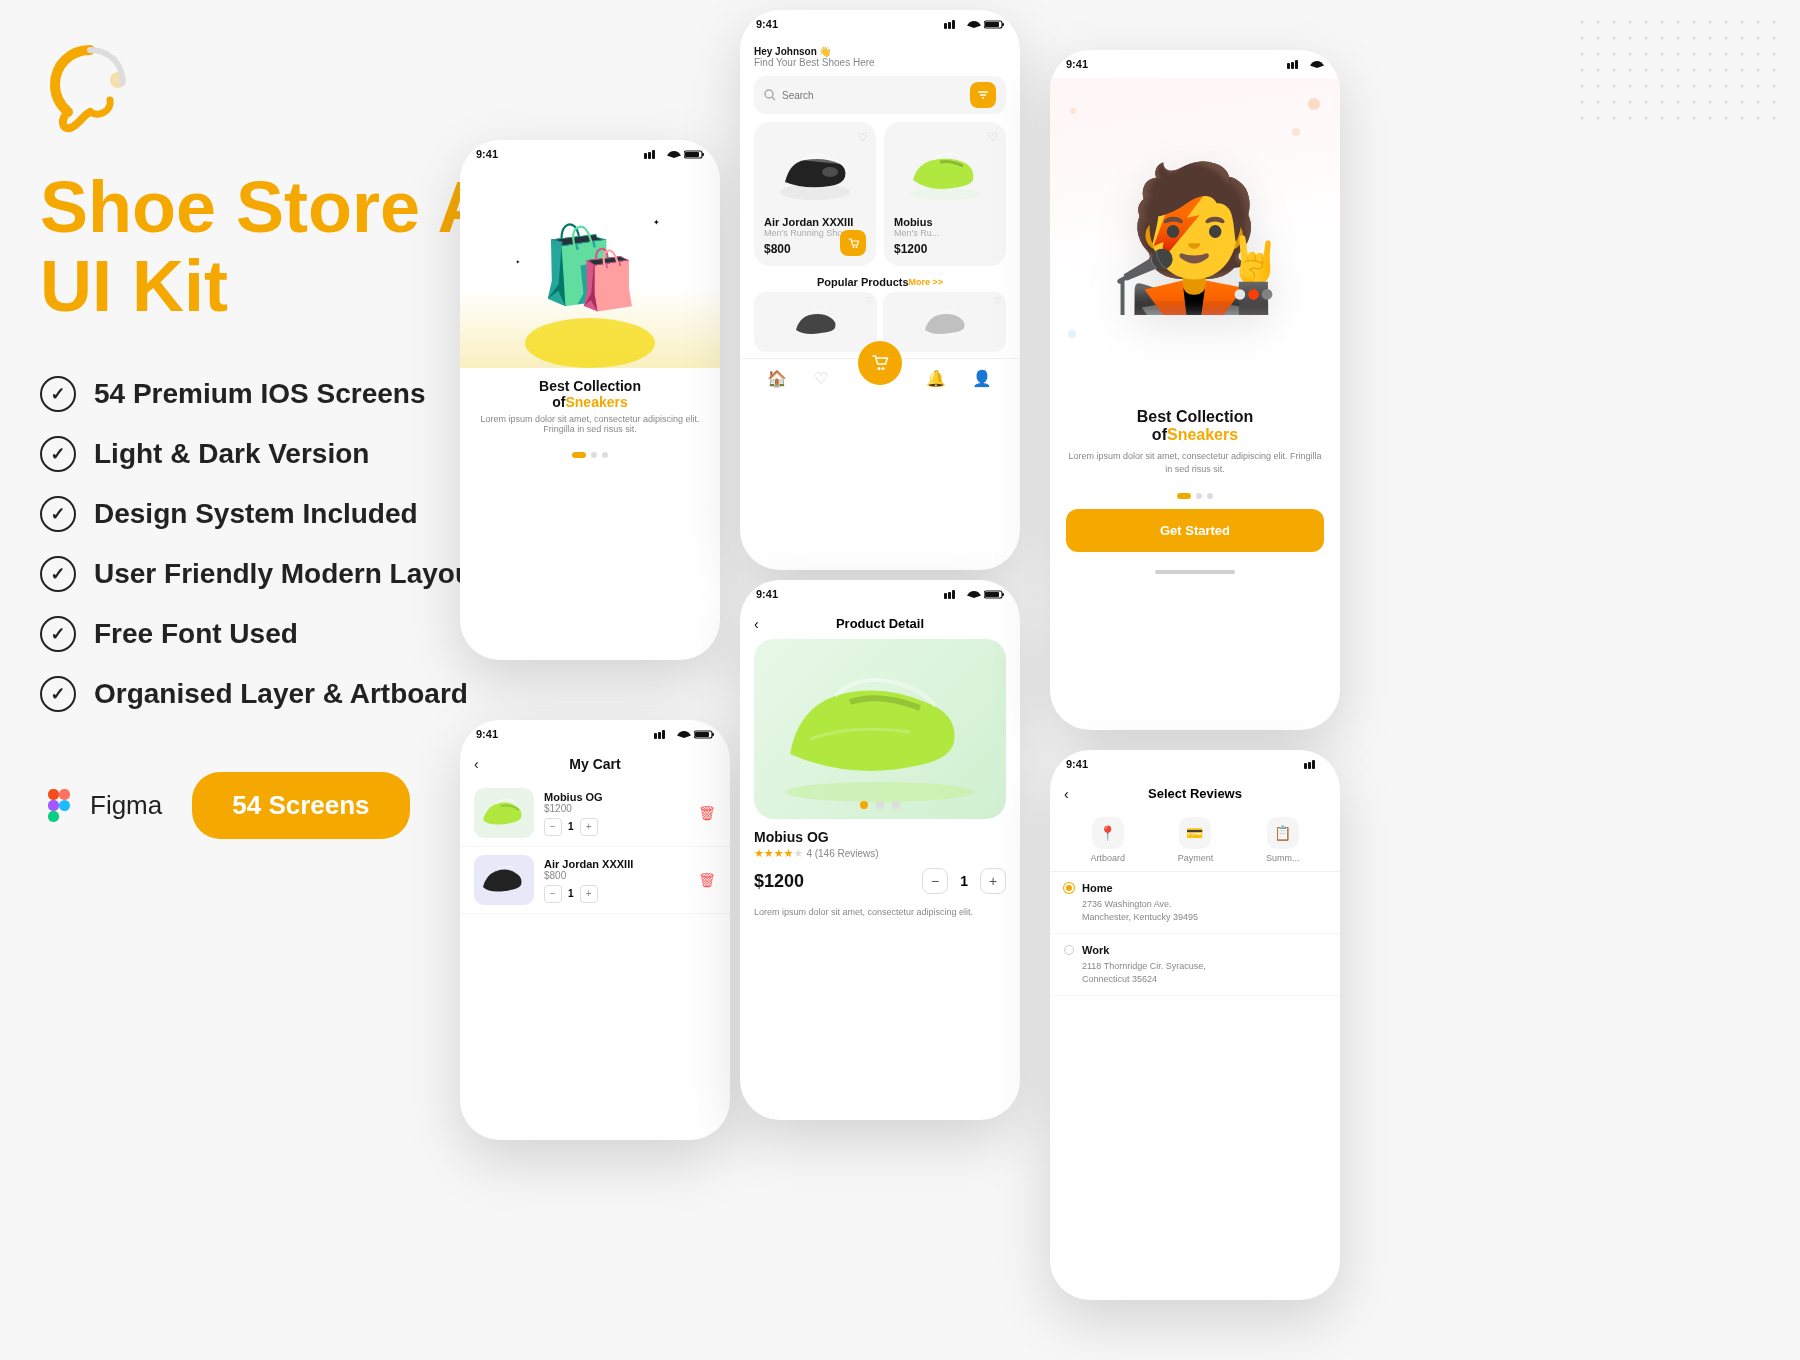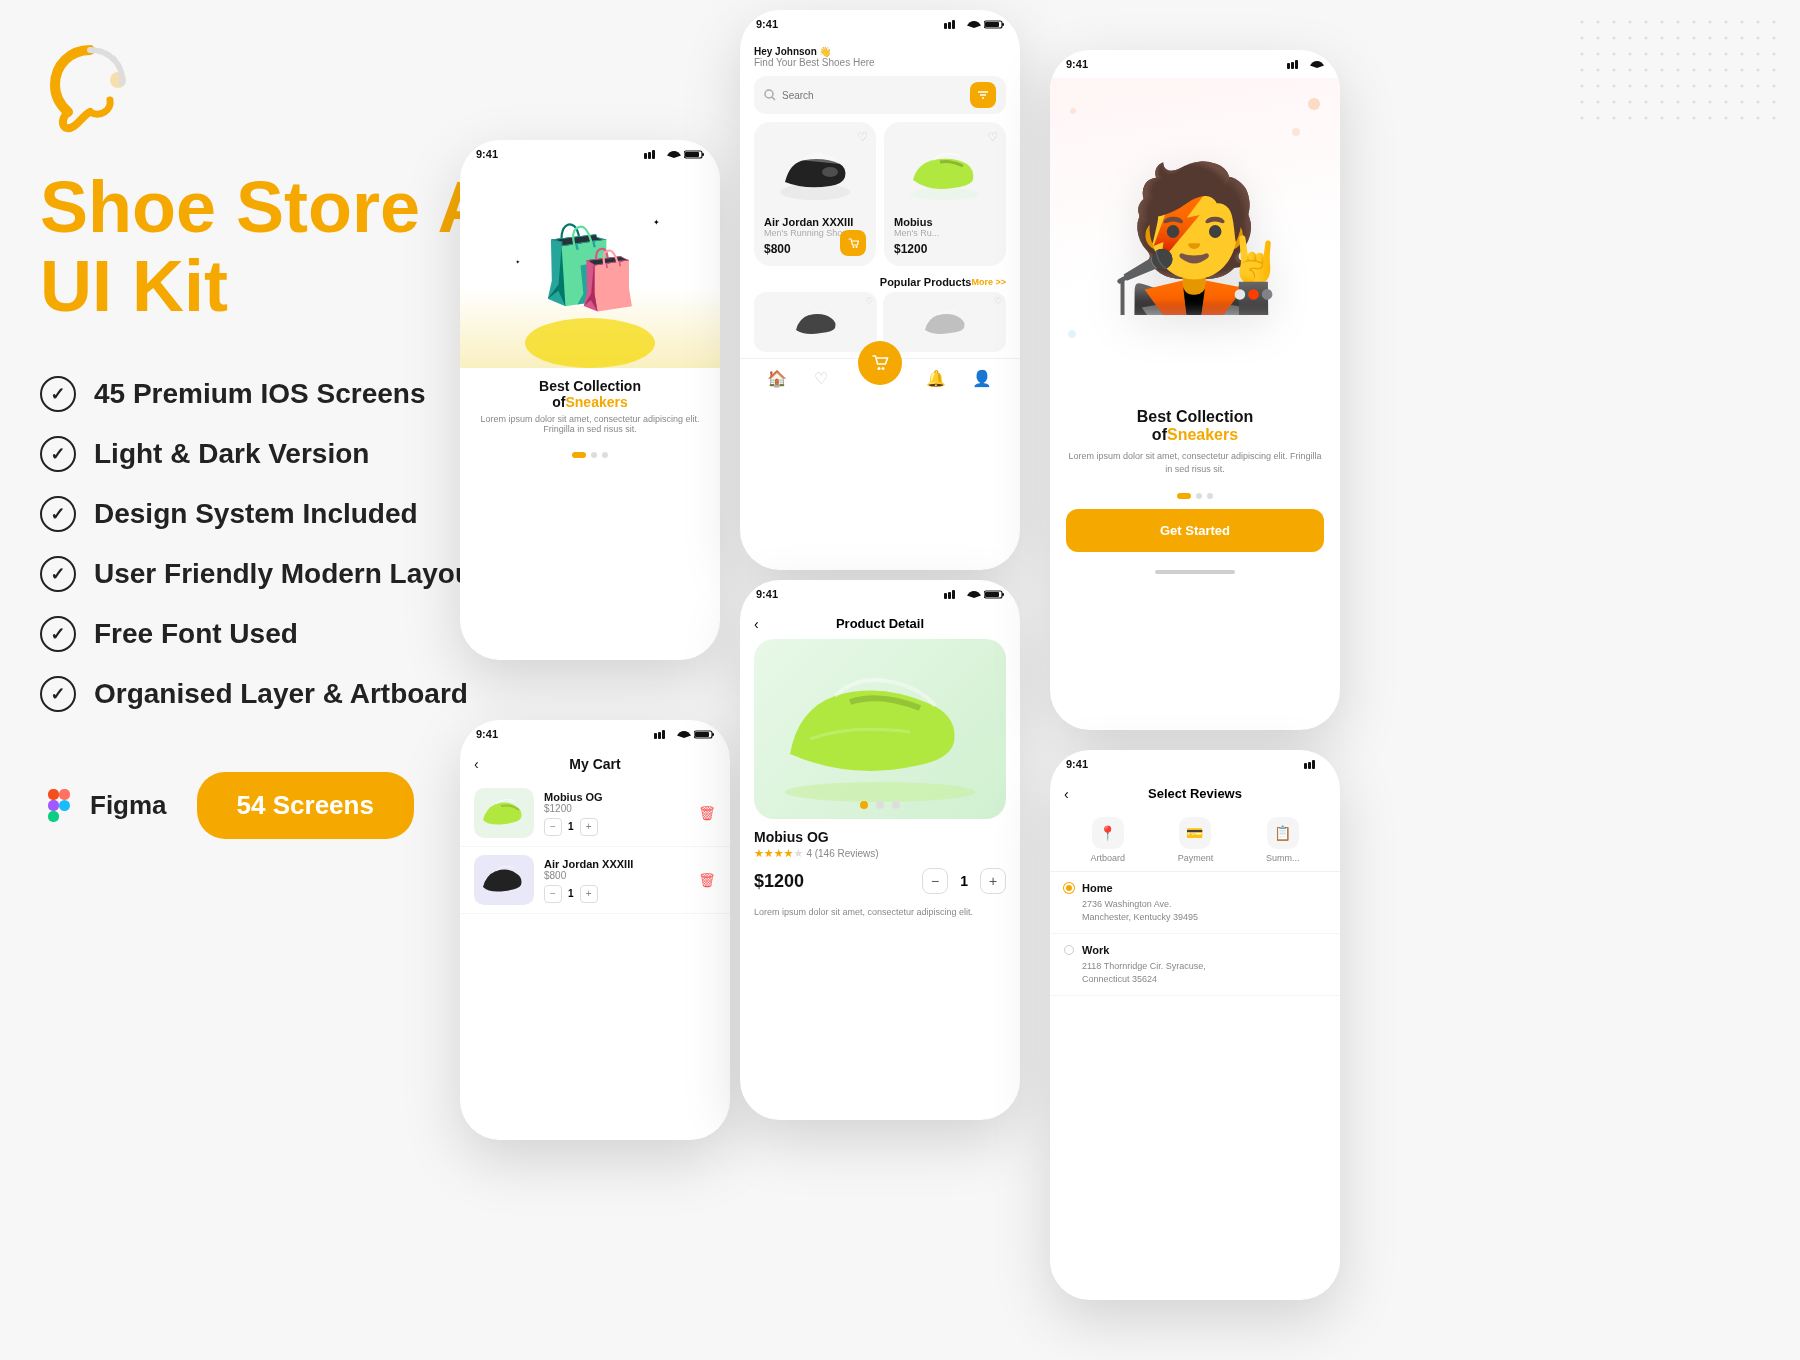--- a/index.html
+++ b/index.html
@@ -60,21 +60,21 @@
       align-items: center;
       gap: 30px;
       margin-top: 20px;
     }
 
     .figma-badge {
       display: flex;
       align-items: center;
       gap: 12px;
       font-size: 26px;
-      font-weight: 700;
+      font-weight: 400;
       color: #222;
     }
 
     .figma-icon {
       width: 38px;
       height: 38px;
     }
 
     .screens-btn {
       background: #f5a800;
@@ -325,21 +325,21 @@
       border-radius: 8px;
       display: flex;
       align-items: center;
       justify-content: center;
       font-size: 14px;
       font-weight: 700;
     }
 
     .section-header {
       display: flex;
-      justify-content: flex-end;
+      justify-content: center;
       align-items: center;
       padding: 4px 14px;
     }
 
     .section-title {
       font-size: 11px;
       font-weight: 800;
       color: #111;
     }
 
@@ -734,21 +734,21 @@
       <circle cx="78" cy="40" r="8" fill="#f5a800" opacity="0.3"></circle>
       <path d="M50 10 C70 10 84 25 82 44" stroke="#ddd" stroke-width="6" fill="none" stroke-linecap="round" stroke-dasharray="4 4"></path>
     </svg>
   </div>
 
   <div class="main-title">Shoe Store App UI Kit</div>
 
   <ul class="feature-list">
     <li>
       <div class="check-icon">✓</div>
-      <span>45 Premium IOS Screens</span>
+      <span>54 Premium IOS Screens</span>
     </li>
     <li>
       <div class="check-icon">✓</div>
       <span>Light &amp; Dark Version</span>
     </li>
     <li>
       <div class="check-icon">✓</div>
       <span>Design System Included</span>
     </li>
     <li>

